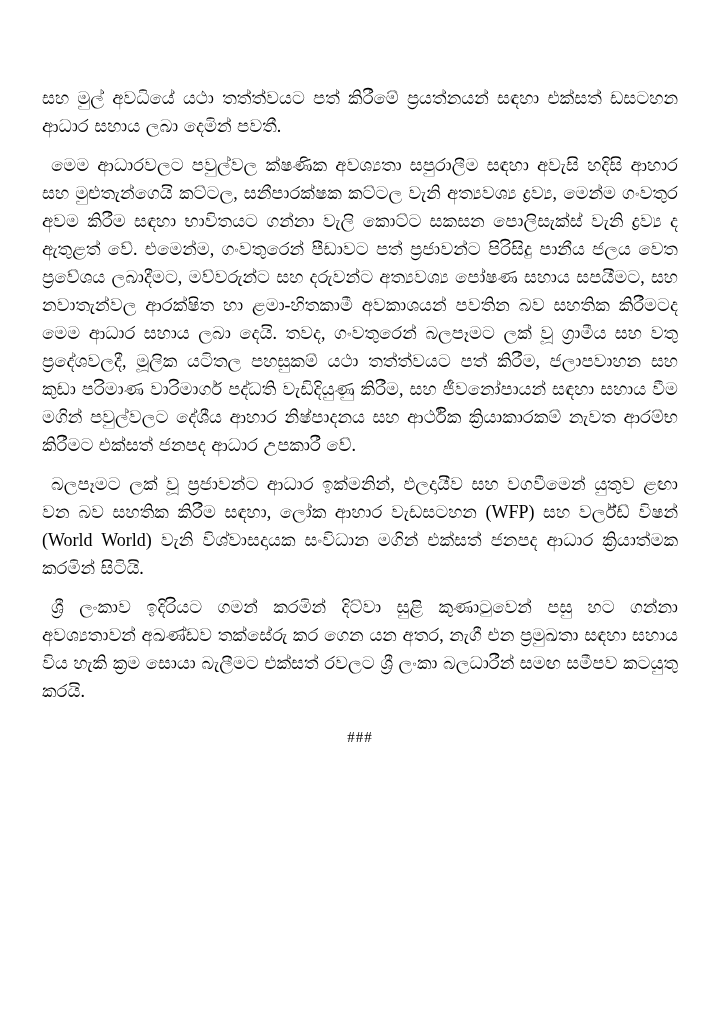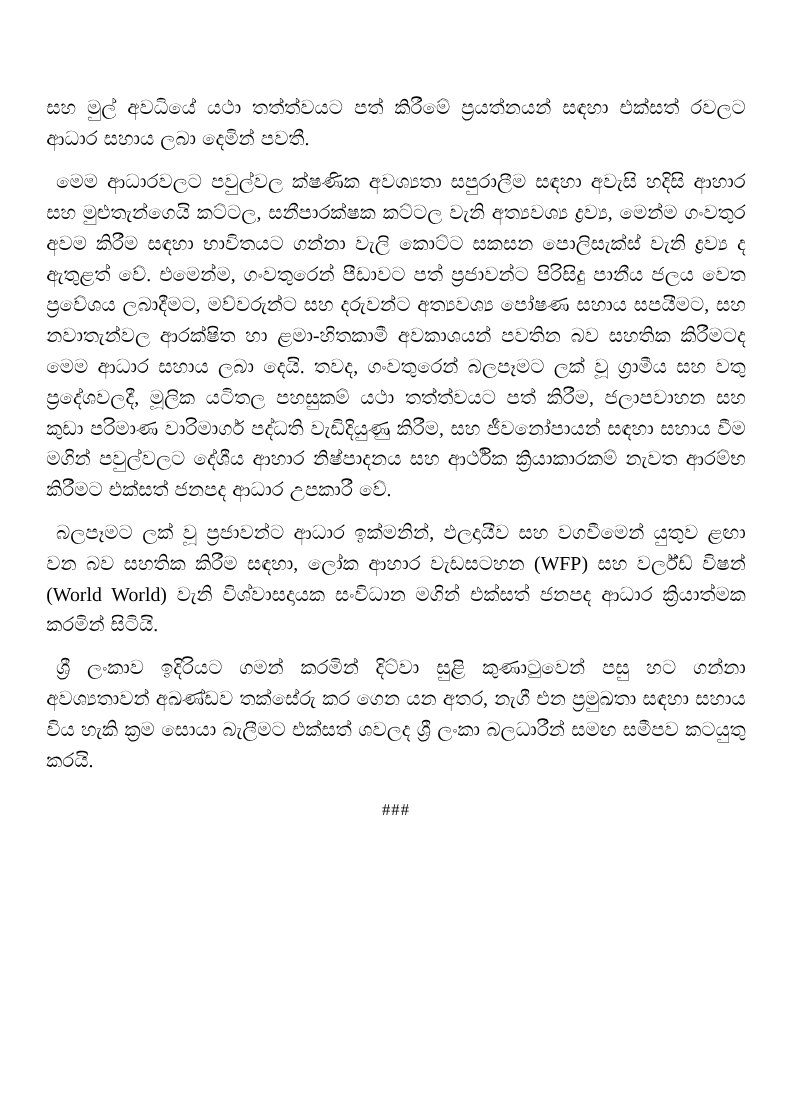--- a/index.html
+++ b/index.html
@@ -34,22 +34,22 @@
     color: #000000;
     text-align: center;
     margin-top: 24px;
     letter-spacing: 1px;
   }
 </style>
 </head>
 <body>
 
 <div class="page">
-  <p class="para">සහ මුල් අවධියේ යථා තත්ත්වයට පත් කිරීමේ ප්‍රයත්නයන් සඳහා එක්සත් රවලට ආධාර සහාය ලබා දෙමින් පවතී.</p>
+  <p class="para">සහ මුල් අවධියේ යථා තත්ත්වයට පත් කිරීමේ ප්‍රයත්නයන් සඳහා එක්සත් ඩසටහන ආධාර සහාය ලබා දෙමින් පවතී.</p>
 
   <p class="para indent">මෙම ආධාරවලට පවුල්වල ක්ෂණික අවශ්‍යතා සපුරාලීම සඳහා අවැසි හදිසි ආහාර සහ මුළුතැන්ගෙයි කට්ටල, සනීපාරක්ෂක කට්ටල වැනි අත්‍යවශ්‍ය ද්‍රව්‍ය, මෙන්ම ගංවතුර අවම කිරීම සඳහා භාවිතයට ගන්නා වැලි කොට්ට සකසන පොලිසැක්ස් වැනි ද්‍රව්‍ය ද ඇතුළත් වේ. එමෙන්ම, ගංවතුරෙන් පීඩාවට පත් ප්‍රජාවන්ට පිරිසිදු පානීය ජලය වෙත ප්‍රවේශය ලබාදීමට, මව්වරුන්ට සහ දරුවන්ට අත්‍යවශ්‍ය පෝෂණ සහාය සපයීමට, සහ නවාතැන්වල ආරක්ෂිත හා ළමා-හිතකාමී අවකාශයන් පවතින බව සහතික කිරීමටද මෙම ආධාර සහාය ලබා දෙයි. තවද, ගංවතුරෙන් බලපෑමට ලක් වූ ග්‍රාමීය සහ වතු ප්‍රදේශවලදී, මූලික යටිතල පහසුකම් යථා තත්ත්වයට පත් කිරීම, ජලාපවාහන සහ කුඩා පරිමාණ වාරිමාර්ග පද්ධති වැඩිදියුණු කිරීම, සහ ජීවනෝපායන් සඳහා සහාය වීම මගින් පවුල්වලට දේශීය ආහාර නිෂ්පාදනය සහ ආර්ථික ක්‍රියාකාරකම් නැවත ආරම්භ කිරීමට එක්සත් ජනපද ආධාර උපකාරී වේ.</p>
 
   <p class="para indent">බලපෑමට ලක් වූ ප්‍රජාවන්ට ආධාර ඉක්මනින්, ඵලදායීව සහ වගවීමෙන් යුතුව ළඟා වන බව සහතික කිරීම සඳහා, ලෝක ආහාර වැඩසටහන (WFP) සහ වර්ල්ඩ් විෂන් (World World) වැනි විශ්වාසදායක සංවිධාන මගින් එක්සත් ජනපද ආධාර ක්‍රියාත්මක කරමින් සිටියි.</p>
 
-  <p class="para indent">ශ්‍රී ලංකාව ඉදිරියට ගමන් කරමින් දිට්වා සුළි කුණාටුවෙන් පසු හට ගන්නා අවශ්‍යතාවන් අඛණ්ඩව තක්සේරු කර ගෙන යන අතර, නැගී එන ප්‍රමුඛතා සඳහා සහාය විය හැකි ක්‍රම සොයා බැලීමට එක්සත් ශවලද ශ්‍රී ලංකා බලධාරීන් සමඟ සමීපව කටයුතු කරයි.</p>
+  <p class="para indent">ශ්‍රී ලංකාව ඉදිරියට ගමන් කරමින් දිට්වා සුළි කුණාටුවෙන් පසු හට ගන්නා අවශ්‍යතාවන් අඛණ්ඩව තක්සේරු කර ගෙන යන අතර, නැගී එන ප්‍රමුඛතා සඳහා සහාය විය හැකි ක්‍රම සොයා බැලීමට එක්සත් රවලට ශ්‍රී ලංකා බලධාරීන් සමඟ සමීපව කටයුතු කරයි.</p>
 
   <div class="end-mark">###</div>
 </div>
 
 </body></html>

